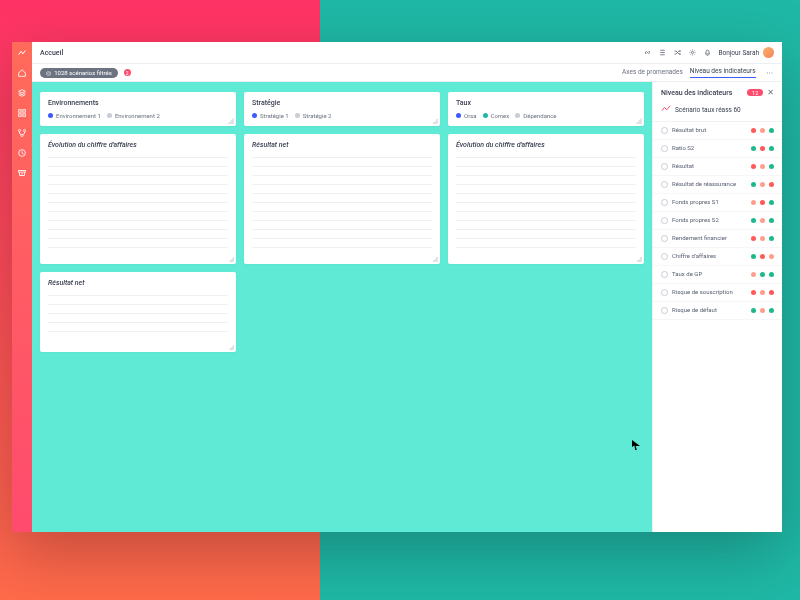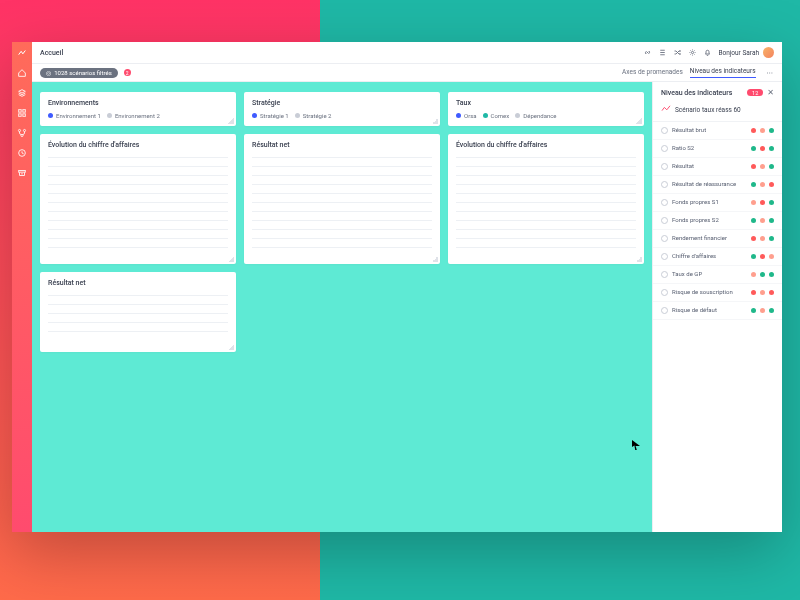--- a/index.html
+++ b/index.html
@@ -79,21 +79,21 @@
 
 .card { background:#fff; border-radius:2px; padding:7px 8px; position:relative; box-shadow: 0 1px 2px rgba(0,0,0,0.03); }
 .card-title { font-size:7px; font-weight:500; color:#3a4050; margin-bottom:5px; }
 .card-tags { display:flex; gap:6px; flex-wrap:wrap; }
 .tag { display:flex; align-items:center; gap:3px; font-size:6px; color:#6b7280; }
 .tag-dot { width:5px; height:5px; border-radius:50%; }
 .resize-handle { position:absolute; right:2px; bottom:2px; width:6px; height:6px; }
 .resize-handle::after { content:""; position:absolute; inset:0; background:
   linear-gradient(135deg, transparent 50%, #dfe2e8 50%); }
 
-.lines-card { min-height: 130px; }
+.lines-card { min-height: 130px; font-style: italic; }
 .lines { margin-top:4px; }
 .line { height:1px; background:#edf0f4; margin:8px 0; }
 
 .indicator-panel {
   width: 130px;
   background:#fff;
   border-left:1px solid #eceef2;
   display:flex; flex-direction:column;
   font-size:6.5px;
 }

